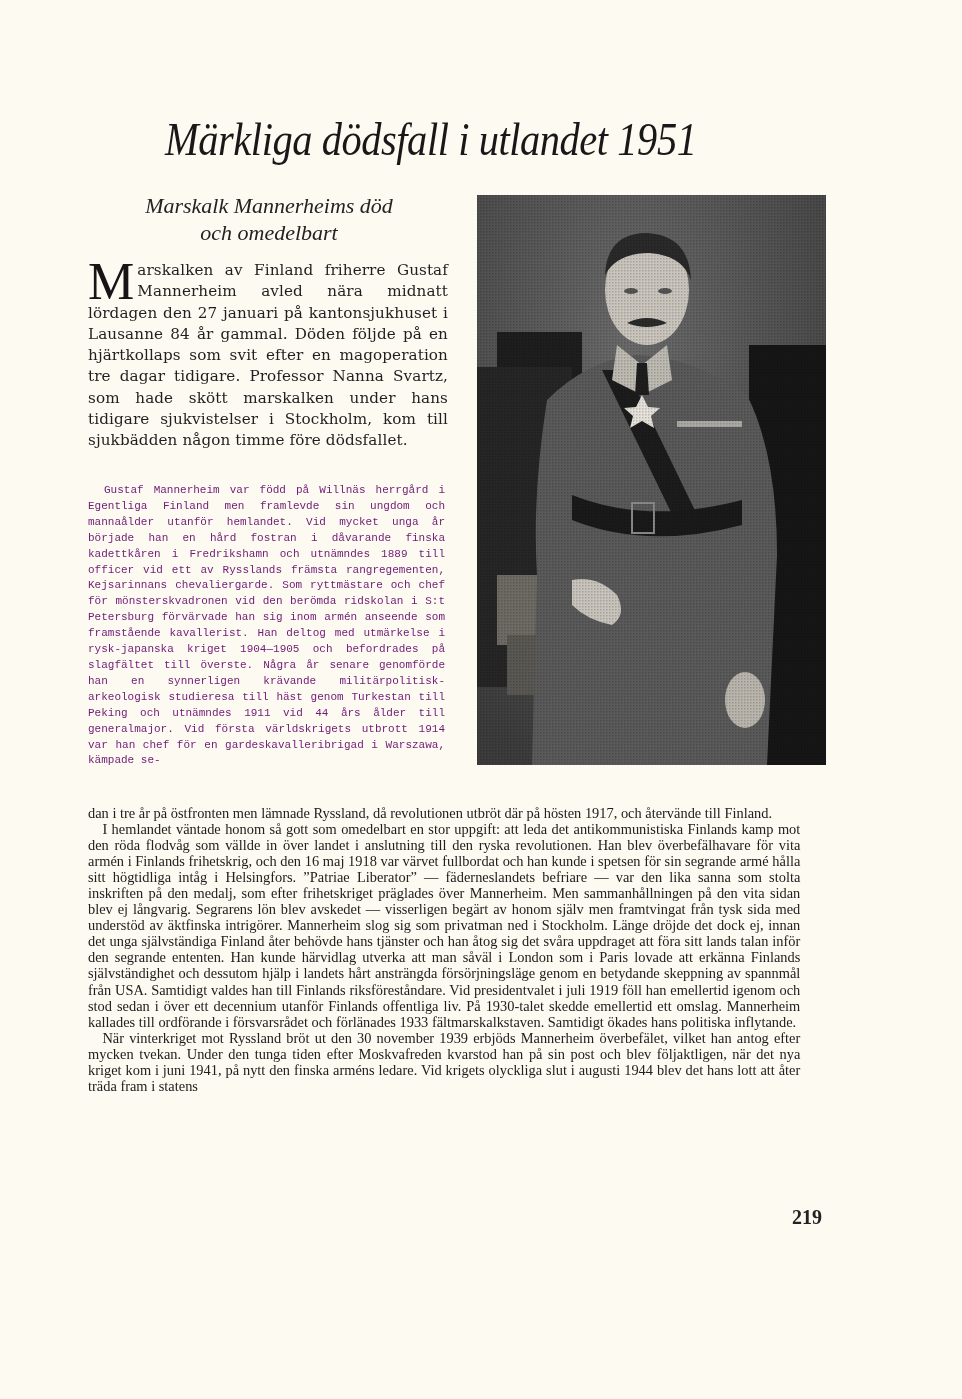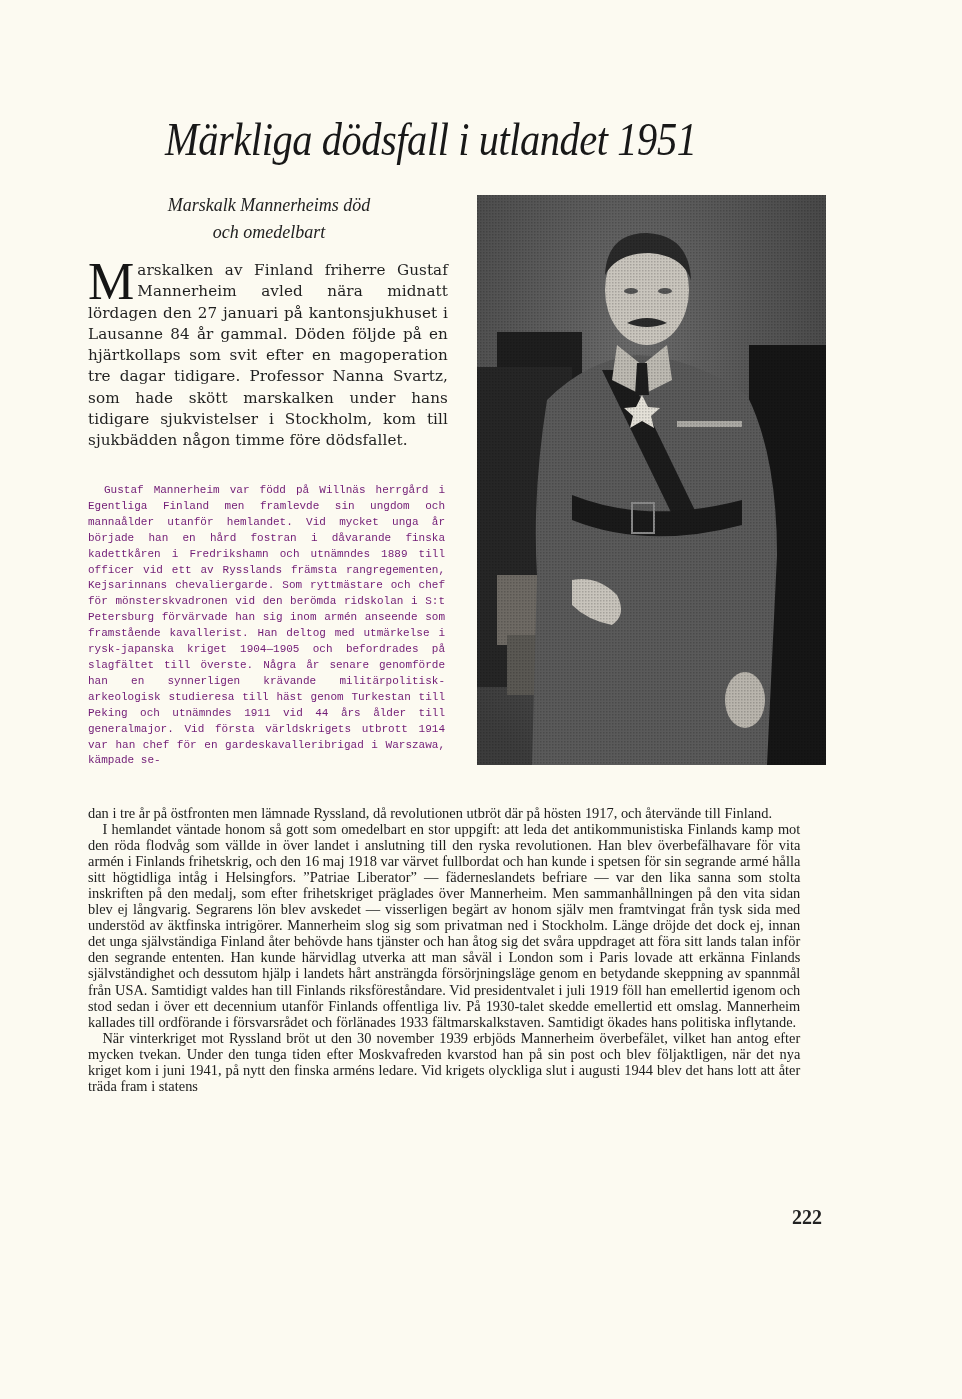--- a/index.html
+++ b/index.html
@@ -2,21 +2,21 @@
 <html><head>
 <meta charset="utf-8">
 <style>
   html, body { margin:0; padding:0; }
   body { width:962px; height:1399px; background:#fcfaf1; position:relative; overflow:hidden;
          font-family:"DejaVu Serif", serif; color:#1b1b1b; }
   .title { position:absolute; left:165px; top:112px; width:640px; font-family:"Liberation Serif", serif;
            font-style:italic; font-size:47px; letter-spacing:-0.5px; white-space:nowrap; color:#181818;
            transform:scaleX(0.86); transform-origin:left top; }
   .subtitle { position:absolute; left:96px; top:192px; width:346px; text-align:center; font-family:"Liberation Serif", serif;
-              font-style:italic; font-size:18px; line-height:27px; color:#222; }
+              font-style:italic; font-size:22px; line-height:27px; color:#222; }
   .lead { position:absolute; left:88px; top:260px; width:360px; font-family:"DejaVu Serif", serif;
           font-size:15.2px; line-height:21.3px; text-align:justify; color:#1f1f1f; letter-spacing:0.1px; }
   .dropcap { float:left; font-family:"Liberation Serif", serif; font-size:52px; line-height:40px;
              margin:2px 3px 0 0; color:#151515; }
   .col { position:absolute; left:88px; top:483px; width:357px; font-family:Liberation Mono, monospace;
          font-size:11px; line-height:15.9px; text-align:justify; text-align-last:left; color:#701a75; }
   .col p { margin:0; text-indent:16px; }
   .full { position:absolute; left:88px; top:805px; width:742px; font-family:"Liberation Serif", serif;
           font-size:15px; line-height:16.05px; text-align:justify; color:#202020; transform:scaleX(0.96); transform-origin:left top; }
   .full p { margin:0; text-indent:15px; }
@@ -88,13 +88,13 @@
     <rect width="349" height="570" fill="url(#ht)"></rect>
   </svg>
 </div>
 
 <div class="full" lang="sv">
   <p class="cont">dan i tre år på östfronten men lämnade Ryssland, då revolutionen utbröt där på hösten 1917, och återvände till Finland.</p>
   <p>I hemlandet väntade honom så gott som omedelbart en stor uppgift: att leda det antikommunistiska Finlands kamp mot den röda flodvåg som vällde in över landet i anslutning till den ryska revolutionen. Han blev överbefälhavare för vita armén i Finlands frihetskrig, och den 16 maj 1918 var värvet fullbordat och han kunde i spetsen för sin segrande armé hålla sitt högtidliga intåg i Helsingfors. ”Patriae Liberator” — fäderneslandets befriare — var den lika sanna som stolta inskriften på den medalj, som efter frihetskriget präglades över Mannerheim. Men sammanhållningen på den vita sidan blev ej långvarig. Segrarens lön blev avskedet — visserligen begärt av honom själv men framtvingat från tysk sida med understöd av äktfinska intrigörer. Mannerheim slog sig som privatman ned i Stockholm. Länge dröjde det dock ej, innan det unga självständiga Finland åter behövde hans tjänster och han åtog sig det svåra uppdraget att föra sitt lands talan inför den segrande ententen. Han kunde härvidlag utverka att man såväl i London som i Paris lovade att erkänna Finlands självständighet och dessutom hjälp i landets hårt ansträngda försörjningsläge genom en betydande skeppning av spannmål från USA. Samtidigt valdes han till Finlands riksföreståndare. Vid presidentvalet i juli 1919 föll han emellertid igenom och stod sedan i över ett decennium utanför Finlands offentliga liv. På 1930-talet skedde emellertid ett omslag. Mannerheim kallades till ordförande i försvarsrådet och förlänades 1933 fältmarskalkstaven. Samtidigt ökades hans politiska inflytande.</p>
   <p>När vinterkriget mot Ryssland bröt ut den 30 november 1939 erbjöds Mannerheim överbefälet, vilket han antog efter mycken tvekan. Under den tunga tiden efter Moskvafreden kvarstod han på sin post och blev följaktligen, när det nya kriget kom i juni 1941, på nytt den finska arméns ledare. Vid krigets olyckliga slut i augusti 1944 blev det hans lott att åter träda fram i statens</p>
 </div>
 
-<div class="pagenum">222</div>
+<div class="pagenum">219</div>
 
 </body></html>

